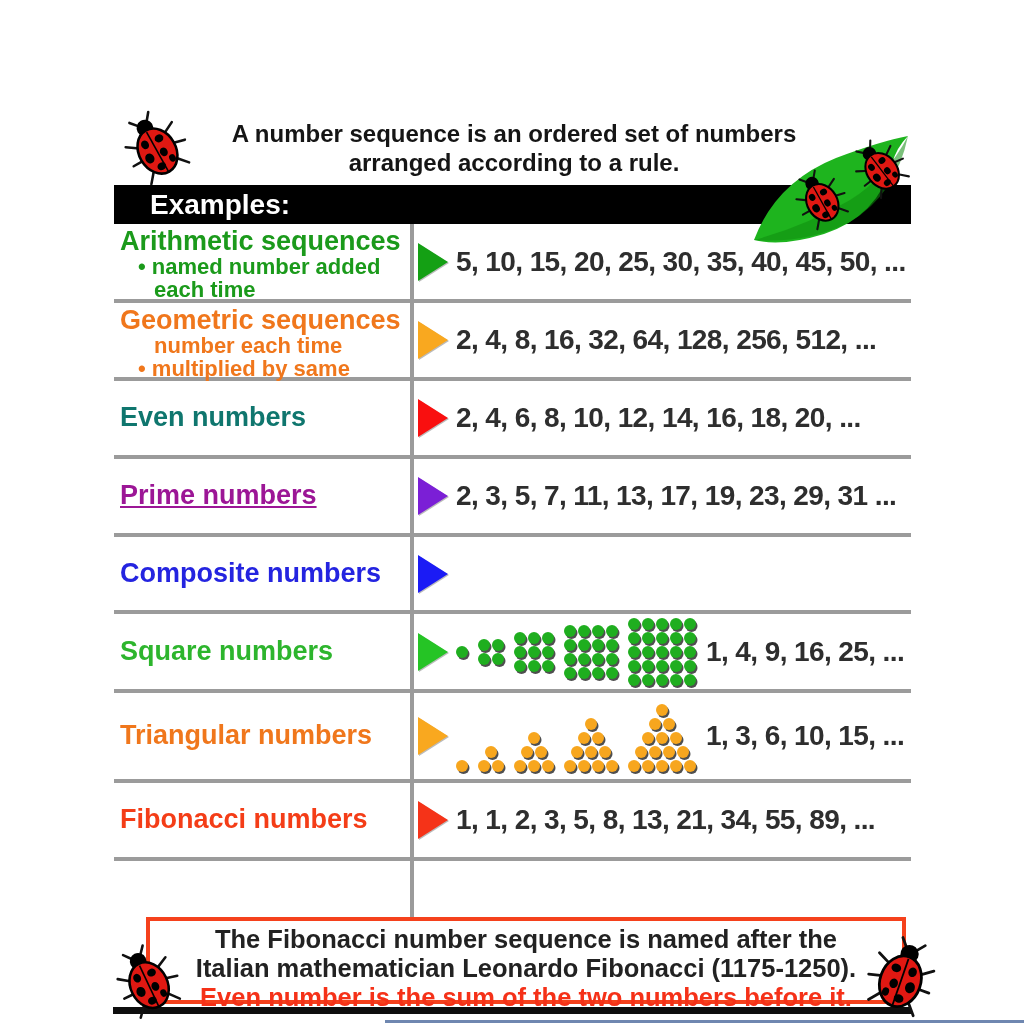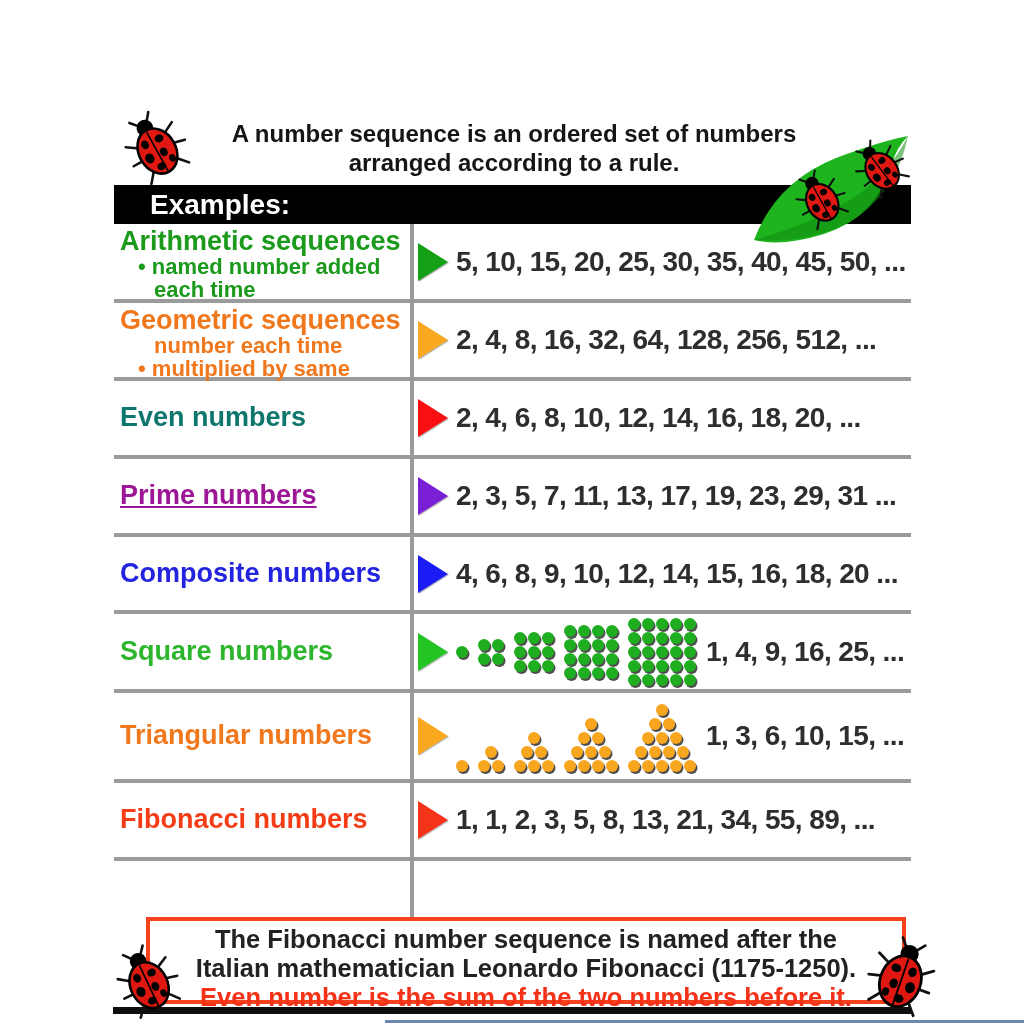--- a/index.html
+++ b/index.html
@@ -152,21 +152,20 @@
         <span class="seq">2, 3, 5, 7, 11, 13, 17, 19, 23, 29, 31 ...</span>
       </div>
     </div>
 
     <div class="row" style="height:77px">
       <div class="label-col center">
         <div class="row-label" style="color: rgb(36, 36, 224);">Composite numbers</div>
       </div>
       <div class="right-col">
         <span class="arrow" style="border-left-color: rgb(27, 27, 245);"></span>
-        <span class="seq">4, 6, 8, 9, 10, 12, 14, 15, 16, 18, 20 ...</span>
       </div>
     </div>
 
     <div class="row" style="height:79px">
       <div class="label-col center">
         <div class="row-label" style="color: rgb(45, 181, 45);">Square numbers</div>
       </div>
       <div class="right-col">
         <span class="arrow" style="border-left-color: rgb(37, 196, 37);"></span>
         <div class="dots-wrap mid">

